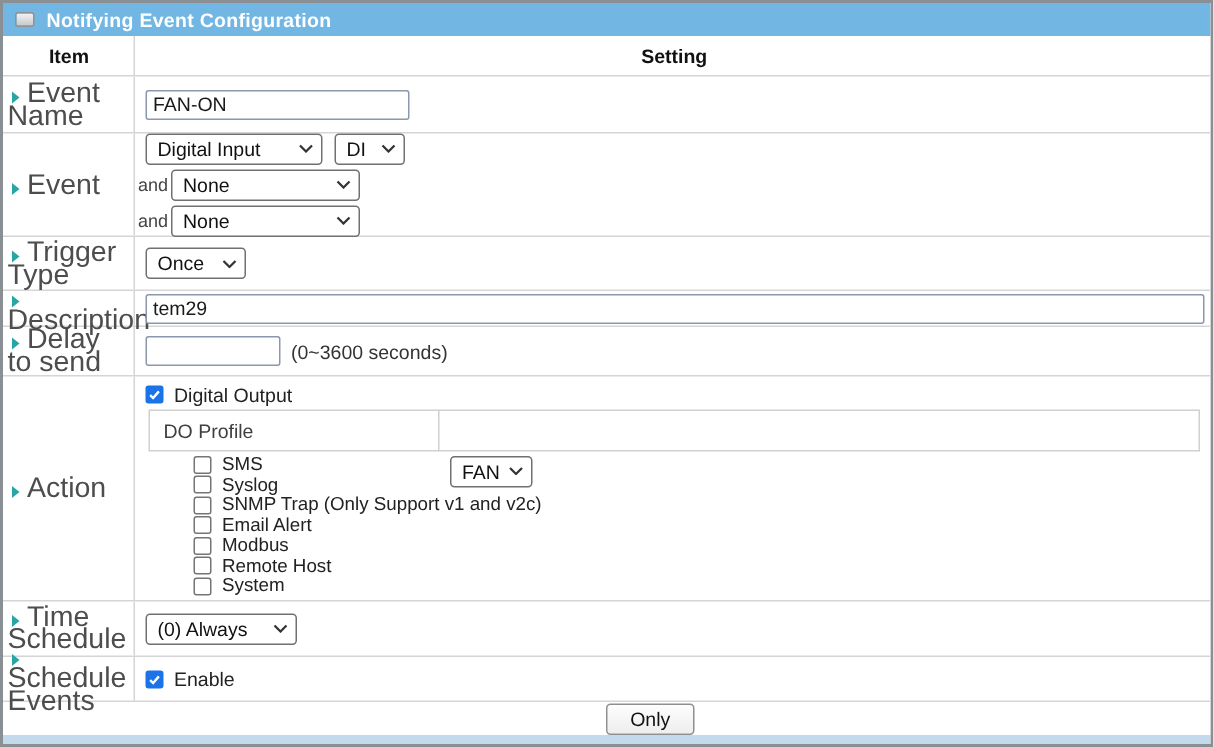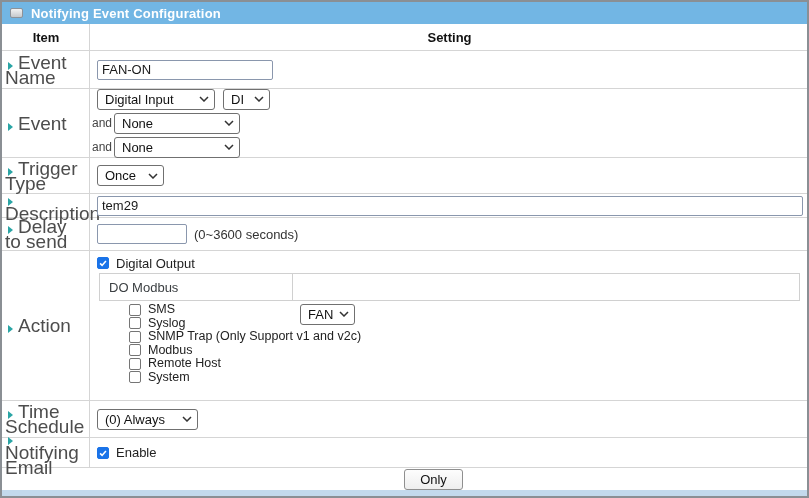--- a/index.html
+++ b/index.html
@@ -166,21 +166,21 @@
         <div class="action-col">
           <div class="doline">
             <span class="cb checked">
               <svg width="10" height="10" viewBox="0 0 12 12">
                   <path d="M2.5 6.5l2.4 2.4 4.6-5.4" stroke="#fff" stroke-width="1.9" fill="none"></path>
                 </svg>
             </span>
             <span class="lbl">Digital Output</span>
           </div>
           <div class="subtbl">
-            <div class="c1">DO Modbus</div>
+            <div class="c1">DO Profile</div>
             <div class="c2">
               <div class="sel" style="width:55px;">
                 <span>FAN</span>
                 <svg class="chev" width="10" height="6">
                     <path d="M1 1l4 4 4-4" stroke="#333" fill="none" stroke-width="1.5"></path>
                   </svg>
               </div>
             </div>
           </div>
           <div class="opt">
@@ -190,20 +190,24 @@
           <div class="opt">
             <span class="cb"></span>
             <span class="lbl">Syslog</span>
           </div>
           <div class="opt">
             <span class="cb"></span>
             <span class="lbl">SNMP Trap (Only Support v1 and v2c)</span>
           </div>
           <div class="opt">
             <span class="cb"></span>
+            <span class="lbl">Email Alert</span>
+          </div>
+          <div class="opt">
+            <span class="cb"></span>
             <span class="lbl">Modbus</span>
           </div>
           <div class="opt">
             <span class="cb"></span>
             <span class="lbl">Remote Host</span>
           </div>
           <div class="opt">
             <span class="cb"></span>
             <span class="lbl">System</span>
           </div>
@@ -220,21 +224,21 @@
           <span>(0) Always</span>
           <svg class="chev" width="10" height="6">
               <path d="M1 1l4 4 4-4" stroke="#333" fill="none" stroke-width="1.5"></path>
             </svg>
         </div>
       </div>
     </div>
 
     <div class="row r-notify">
       <div class="cell-item">
-          <span><span class="arrow"></span><span>Notifying Email</span></span>
+          <span><span class="arrow"></span><span>Schedule Events</span></span>
         </div>
       <div class="cell-setting" style="gap:7px;">
         <span class="cb checked" style="margin-left:5px;">
           <svg width="10" height="10" viewBox="0 0 12 12">
               <path d="M2.5 6.5l2.4 2.4 4.6-5.4" stroke="#fff" stroke-width="1.9" fill="none"></path>
             </svg>
         </span>
         <span class="lbl">Enable</span>
       </div>
     </div>

